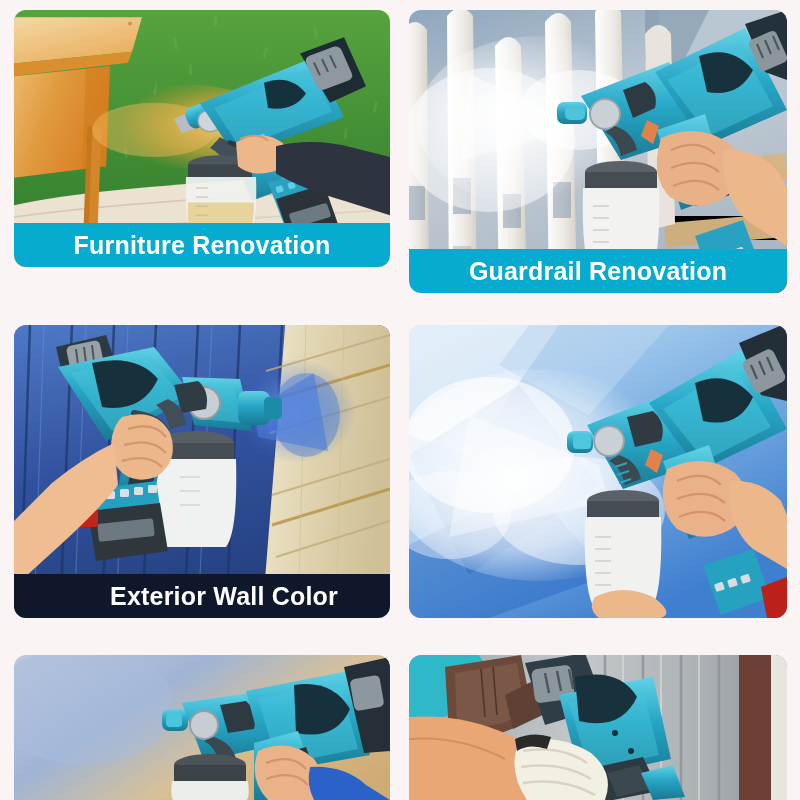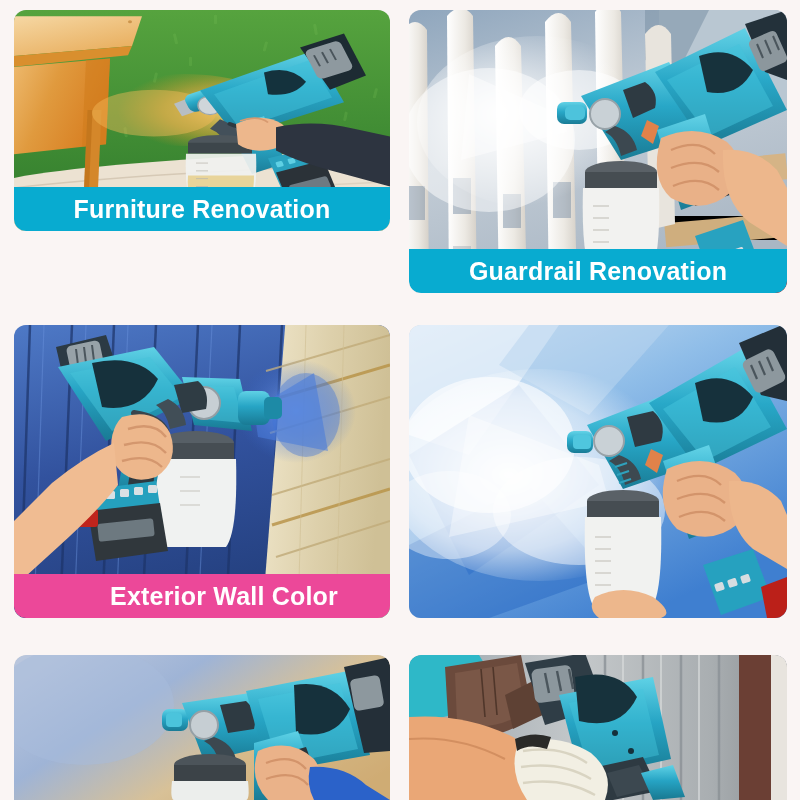--- a/index.html
+++ b/index.html
@@ -31,21 +31,21 @@
   }
   .caption-text{
     color:#ffffff;
     font-size:25px;
     font-weight:bold;
     letter-spacing:0.2px;
     white-space:nowrap;
     line-height:1;
   }
   
-  #cell-0{left:14px;top:10px;width:376px;height:221px;text-decoration:underline;}
+  #cell-0{left:14px;top:10px;width:376px;height:257px;text-decoration:underline;}
   #cell-1{left:409px;top:10px;width:378px;height:283px;}
   #cell-2{left:14px;top:325px;width:376px;height:293px;}
   #cell-3{left:409px;top:325px;width:378px;height:293px;}
   #cell-4{left:14px;top:655px;width:376px;height:145px;border-radius:12px 12px 0 0;}
   #cell-5{left:409px;top:655px;width:378px;height:145px;border-radius:12px 12px 0 0;}
   #cell-4 .photo, #cell-5 .photo{border-radius:12px 12px 0 0;}
 </style>
 </head>
 <body style="background: rgb(250, 245, 244);">
 
@@ -397,21 +397,21 @@
           </g>
         </g>
 
         <path d="M108 92 Q 142 82 156 108 Q 166 136 142 152 Q 112 162 98 134 Q 94 106 108 92 Z" fill="#edb78c"></path>
         <path d="M114 104 Q 140 96 152 112" stroke="#d4976e" stroke-width="2.4" fill="none"></path>
         <path d="M110 120 Q 138 112 152 128" stroke="#d4976e" stroke-width="2.4" fill="none"></path>
         <path d="M108 136 Q 134 128 148 142" stroke="#d4976e" stroke-width="2.4" fill="none"></path>
         <path d="M100 118 Q 70 132 38 158 L0 196 L0 262 L44 222 Q 84 186 104 160 Z" fill="#f0bc92"></path>
       </svg>
     </div>
-    <div class="caption" style="background: #ec4899; padding-left: 44px;">
+    <div class="caption" style="background: #0f172a; padding-left: 44px;">
       <span class="caption-text" style="color: rgb(255, 255, 255);">Exterior Wall Color</span>
     </div>
   </div>
 
   <div class="cell" id="cell-3">
     <div class="photo">
       <svg viewBox="0 0 378 293" preserveAspectRatio="none">
         <defs>
           <linearGradient id="g3bg" x1="0" y1="0" x2="0.6" y2="1">
             <stop offset="0" stop-color="#cfe2f3"></stop>

